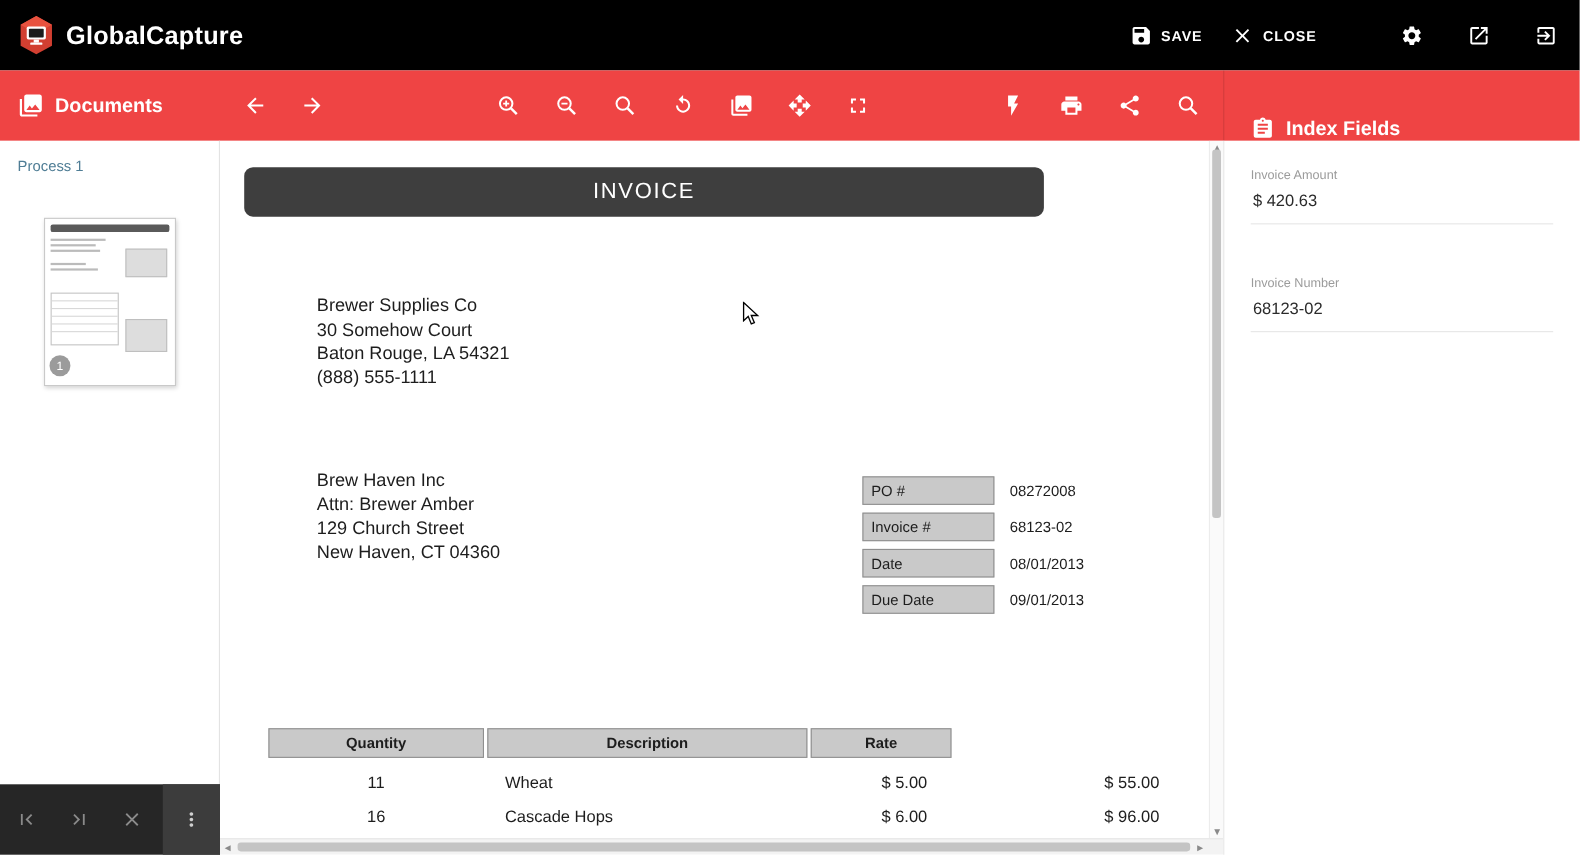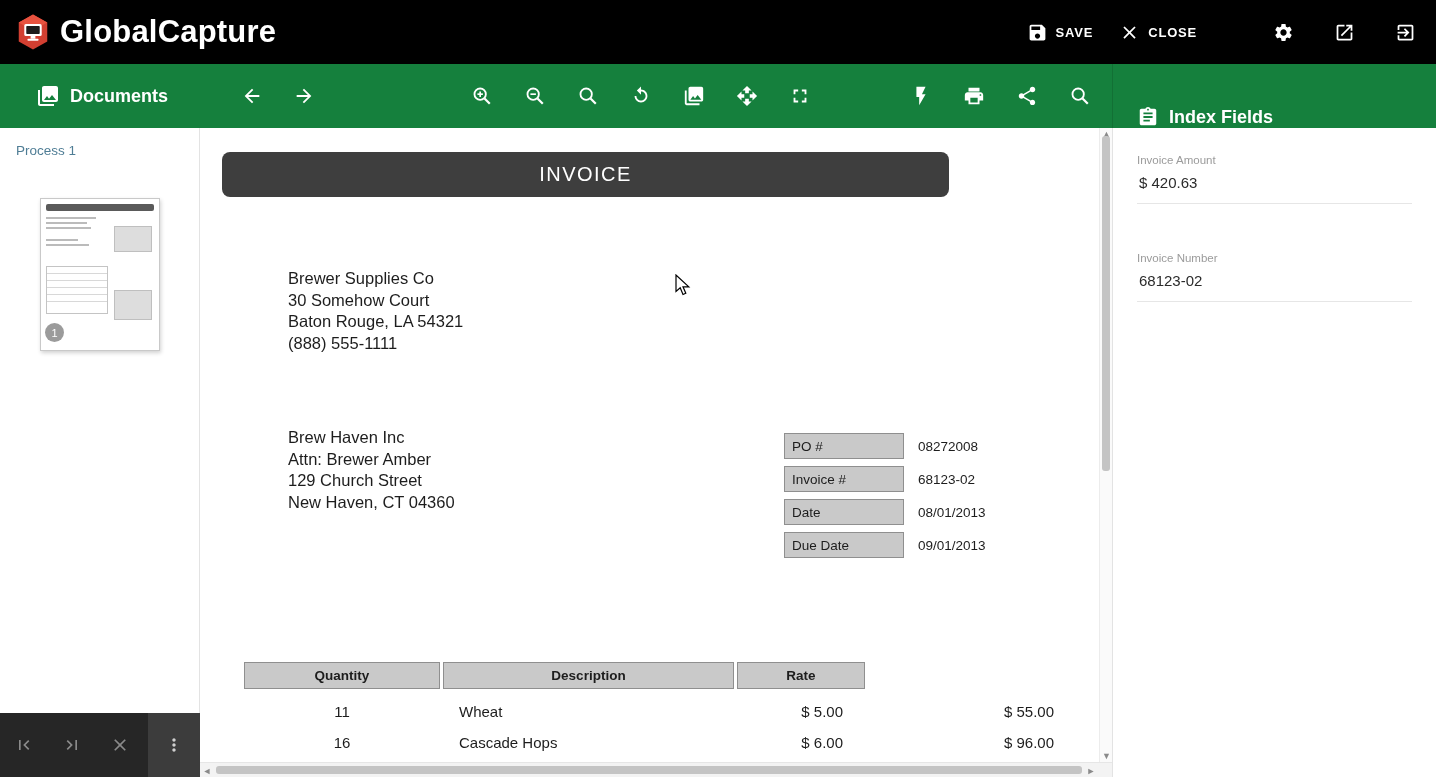--- a/index.html
+++ b/index.html
@@ -4,29 +4,29 @@
 <style>
   * { box-sizing: border-box; margin: 0; padding: 0; }
   html,body { width:1436px; height:777px; }
   body { font-family: "Liberation Sans", sans-serif; background:#fff; overflow:hidden; }
   .app { position:relative; width:1436px; height:777px; display:flex; flex-direction:column; background:#fff; }
 
   
   .topbar { height:64px; background:#000; display:flex; align-items:center; justify-content:space-between; padding:0 16px 0 14px; flex:0 0 64px; }
   .brand { display:flex; align-items:center; gap:8px; }
   .brand svg { width:38px; height:38px; }
-  .brand-text { color:#fff; font-size:31px; font-weight:700; letter-spacing:0.2px; }
+  .brand-text { color:#fff; font-size:23px; font-weight:700; letter-spacing:0.2px; }
   .top-actions { display:flex; align-items:center; gap:26px; }
   .top-btn { display:flex; align-items:center; gap:8px; background:none; border:none; color:#fff; font-size:13px; font-weight:600; letter-spacing:0.8px; cursor:pointer; font-family:inherit; }
   .top-btn svg, .icon-btn svg { width:21px; height:21px; display:block; }
   .icon-btn { background:none; border:none; cursor:pointer; padding:4px; margin-left:6px; }
   .grp-sep { width:14px; }
 
   
-  .ribbon { height:64px; flex:0 0 64px; display:flex; background:#15803d; color:#fff;padding-left:20px; }
+  .ribbon { height:64px; flex:0 0 64px; display:flex; background:#ef4444; color:#fff; }
   .ribbon-left { width:200px; flex:0 0 200px; display:flex; align-items:center; gap:10px; padding-left:16px; }
   .ribbon-left svg { width:24px; height:24px; }
   .ribbon-title { font-size:18px; font-weight:700; }
   .ribbon-mid { flex:1; display:flex; align-items:center; }
   .tbtn { width:40px; height:40px; display:flex; align-items:center; justify-content:center; background:none; border:none; cursor:pointer; }
   .tbtn svg { width:22px; height:22px; }
   .grp1 { display:flex; gap:12px; margin-left:12px; }
   .grp2 { display:flex; gap:13px; margin-left:138px; }
   .grp3 { display:flex; gap:13px; margin-left:auto; margin-right:12px; }
   .ribbon-right { width:324px; flex:0 0 324px; display:flex; align-items:flex-end; gap:10px; padding-left:24px; border-left:1px solid rgba(0,0,0,0.12); }

